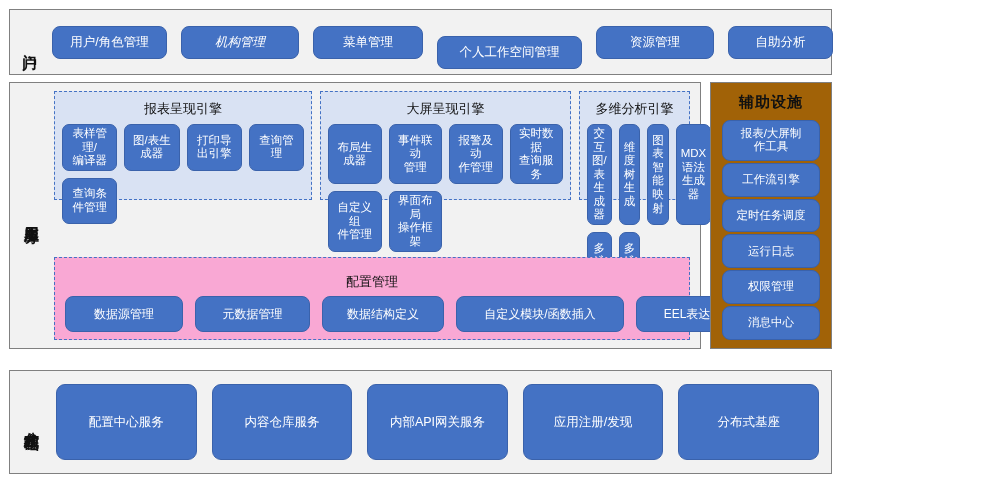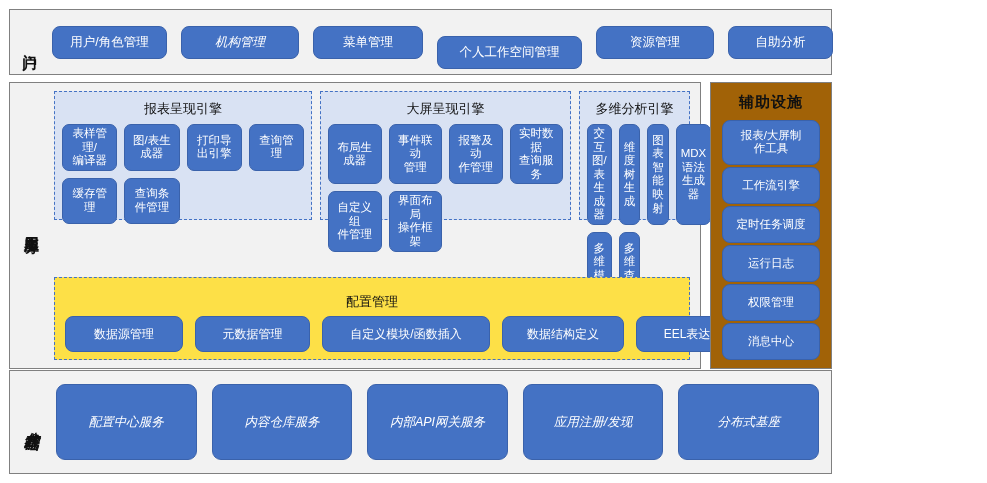--- a/index.html
+++ b/index.html
@@ -143,21 +143,21 @@
     gap: 7px;
   }
   .engine-grid .btn {
     font-size: 11.5px;
     border-radius: 7px;
   }
 
   
   #config-group {
     flex: 0 0 74px;
-    background: #fde047;
+    background: #f9a8d4;
     border: 1px dashed #4472C4;
     box-sizing: border-box;
     padding: 13px 10px 7px 10px;
     display: flex;
     flex-direction: column;
     margin-top: 48px;
   }
   #config-title {
     text-align: center;
     font-size: 13px;
@@ -211,22 +211,21 @@
     flex: 1 1 0;
     font-size: 11.5px;
     border-radius: 8px;
     min-height: 0;
   }
   #aux-list .btn.tall { flex: 1.25 1 0; }
 
   
   #row-distributed {
     flex: 0 0 104px;
-    margin-top: 1px;
-    font-style: italic;
+    margin-top: 21px;
   }
   #dist-buttons {
     flex: 1 1 auto;
     display: flex;
     align-items: center;
     gap: 15px;
     padding: 0 12px 0 4px;
   }
   #dist-buttons .btn {
     flex: 1 1 0;
@@ -264,21 +263,20 @@
           <div class="engine-group eg-report">
             <div class="engine-title">报表呈现引擎</div>
             <div class="engine-grid">
               <div class="btn">表样管理/
 编译器</div>
               <div class="btn">图/表生
 成器</div>
               <div class="btn">打印导
 出引擎</div>
               <div class="btn">查询管理</div>
-              <div class="btn">缓存管理</div>
               <div class="btn">查询条
 件管理</div>
             </div>
           </div>
 
           <div class="engine-group eg-screen">
             <div class="engine-title">大屏呈现引擎</div>
             <div class="engine-grid">
               <div class="btn">布局生
 成器</div>
@@ -313,22 +311,22 @@
             </div>
           </div>
 
         </div>
 
         <div id="config-group">
           <div id="config-title">配置管理</div>
           <div id="config-buttons">
             <div class="btn c0">数据源管理</div>
             <div class="btn c1">元数据管理</div>
+            <div class="btn c2">数据结构定义</div>
             <div class="btn c3">自定义模块/函数插入</div>
-            <div class="btn c2">数据结构定义</div>
             <div class="btn c4">EEL表达式解析器</div>
           </div>
         </div>
 
       </div>
     </div>
 
     <div id="aux-panel">
       <div id="aux-title">辅助设施</div>
       <div id="aux-list">

